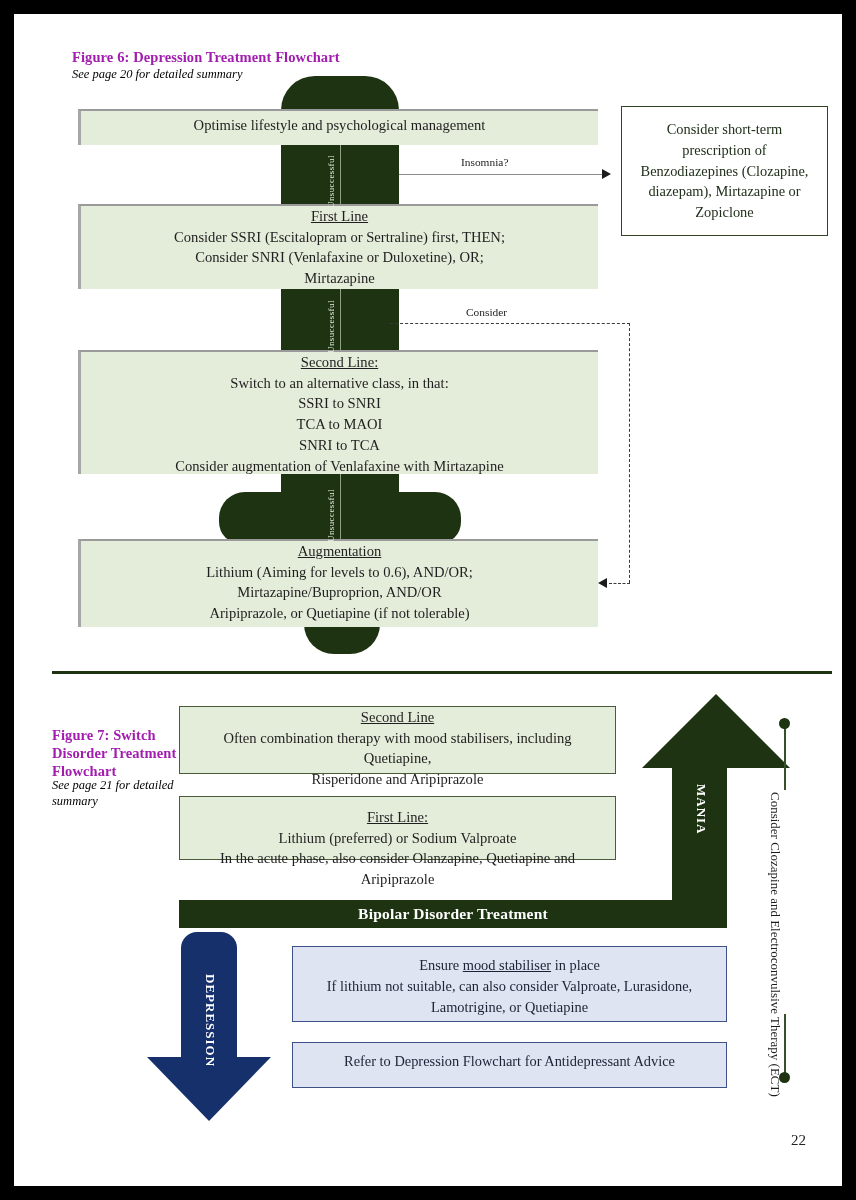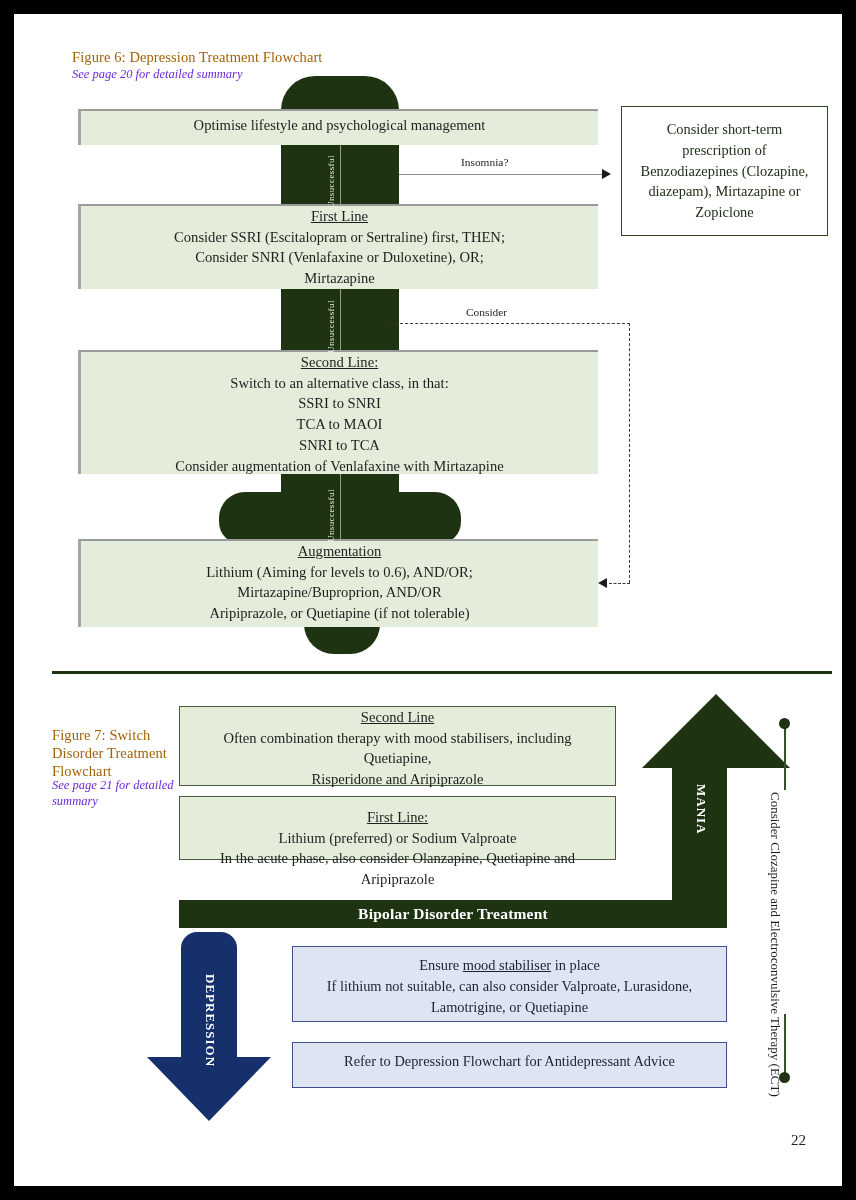--- a/index.html
+++ b/index.html
@@ -16,31 +16,31 @@
   }
   .sheet{
     position:absolute;
     left:0;top:0;right:0;bottom:0;
     background:#fff;
   }
 
   
   .fig-title{
     position:absolute;
-    font-weight:normal;
+    font-weight:bold;
     font-size:14.5px;
-    color:#a16207;
+    color:#a21caf;
     letter-spacing:.1px;
     line-height:1.25;
   }
   .fig-sub{
     position:absolute;
     font-style:italic;
     font-size:12.5px;
-    color:#6d28d9;
+    color:#000000;
     line-height:1.3;
   }
 
   
   .gbox{
     position:absolute;
     background:#e4ecda;
     border-top:2px solid #9a9a9a;
     border-left:3px solid #a6a6a6;
     box-sizing:border-box;
@@ -376,21 +376,21 @@
   </div>
   <div class="fig-sub" style="left:38px;top:763px;width:135px;">
     <span class="ln">See page 21 for detailed</span>
     <span class="ln">summary</span>
   </div>
 
   <div class="mania-head" style="left:628px;top:680px;"></div>
   <div class="mania-shaft" style="left:658px;top:752px;width:55px;height:162px;"></div>
   <div class="mania-label" style="left:679px;top:770px;height:80px;">MANIA</div>
 
-  <div class="gbox" style="left:165px;top:692px;width:437px;height:80px;border:1.4px solid #4a5a3c;border-top:1.4px solid #4a5a3c;border-left:1.4px solid #4a5a3c;">
+  <div class="gbox" style="left:165px;top:692px;width:437px;height:68px;border:1.4px solid #4a5a3c;border-top:1.4px solid #4a5a3c;border-left:1.4px solid #4a5a3c;">
     <span class="ln hd">Second Line</span>
     <span class="ln">Often combination therapy with mood stabilisers, including Quetiapine,</span>
     <span class="ln">Risperidone and Aripiprazole</span>
   </div>
 
   <div class="gbox" style="left:165px;top:782px;width:437px;height:64px;border:1.4px solid #4a5a3c;border-top:1.4px solid #4a5a3c;border-left:1.4px solid #4a5a3c;padding-top:10px;">
     <span class="ln hd">First Line:</span>
     <span class="ln">Lithium (preferred) or Sodium Valproate</span>
     <span class="ln">In the acute phase, also consider Olanzapine, Quetiapine and Aripiprazole</span>
   </div>

